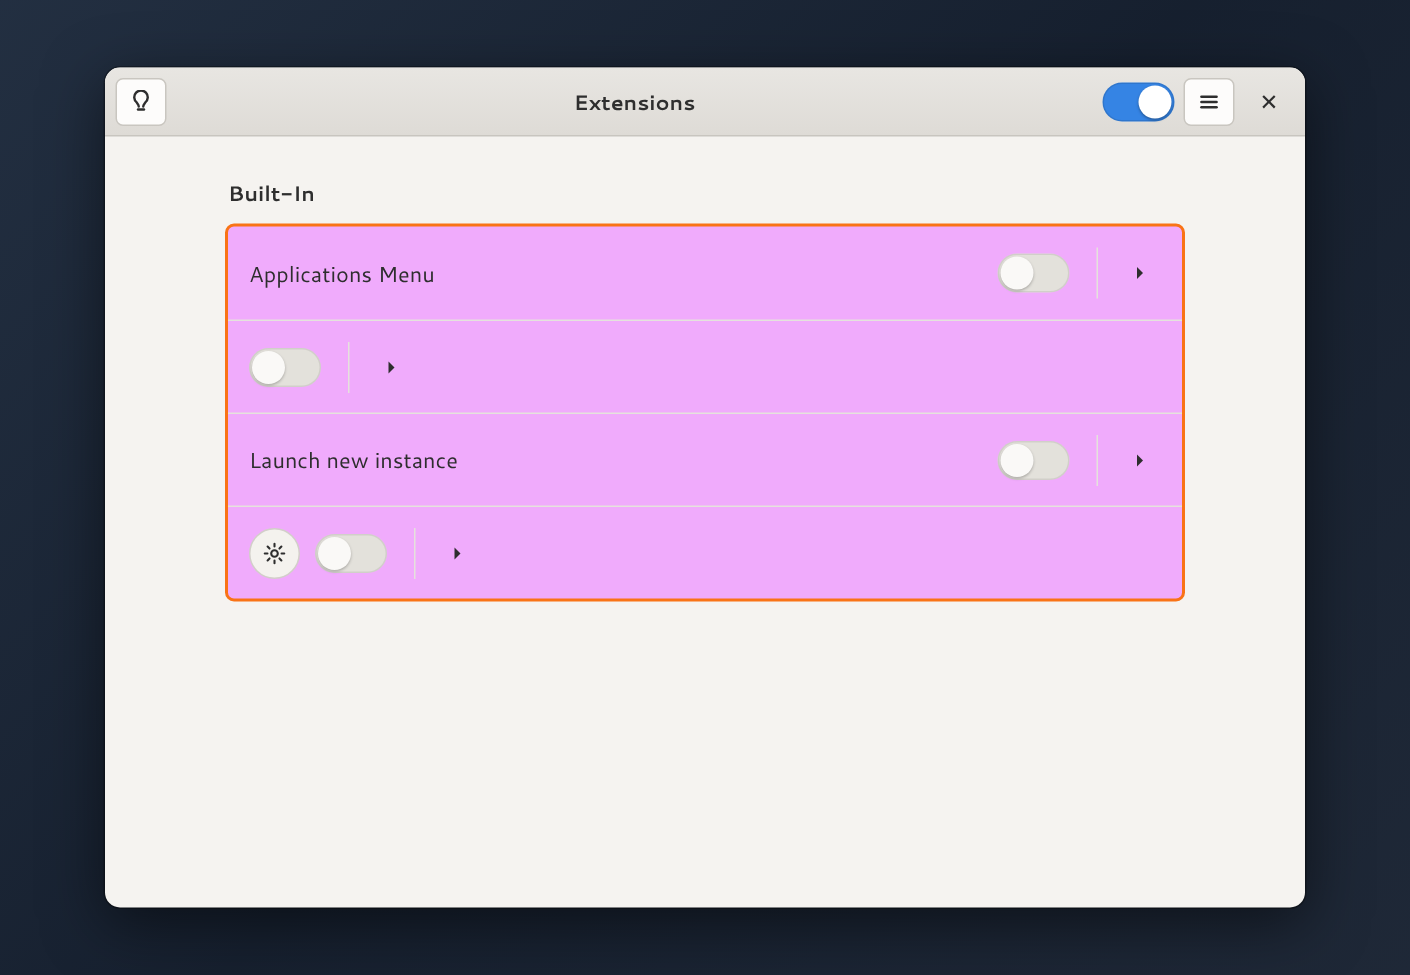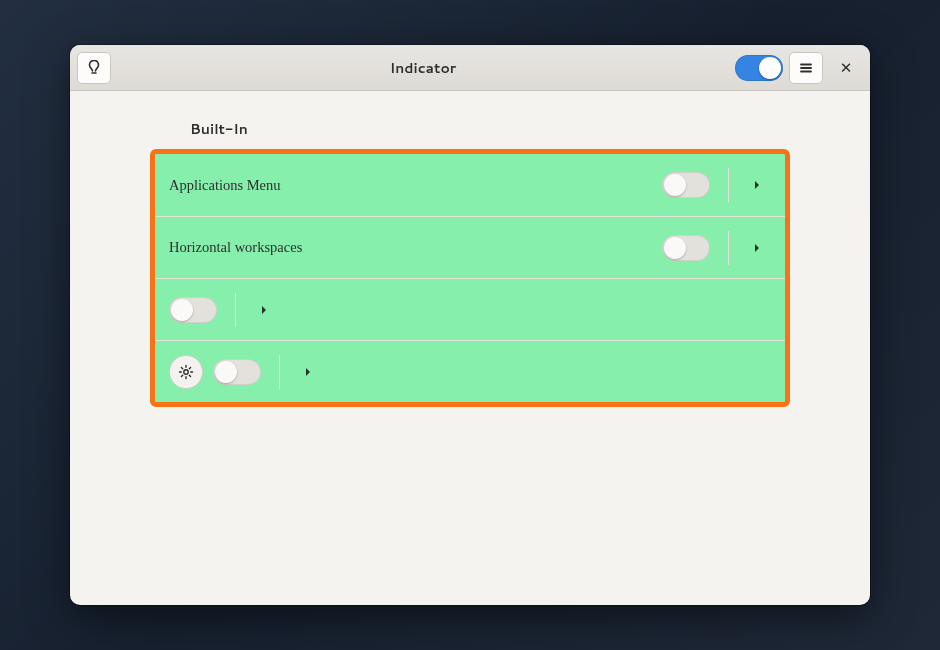--- a/index.html
+++ b/index.html
@@ -82,28 +82,26 @@
       flex: 1;
       overflow: auto;
       padding: 28px 80px;
     }
     .section-label {
       font-weight: 700;
       font-size: 14px;
       color: #2e2e2e;
       margin-bottom: 10px;
       padding-left: 2px;
-      margin-left: 38px;
     }
     .list {
-      background: #86efac;
-      border: 5px solid #f97316;
+      background: #f0abfc;
+      border: 2px solid #f97316;
       border-radius: 6px;
       overflow: hidden;
-      font-family: Liberation Serif, serif;
     }
     .row {
       display: flex;
       align-items: center;
       padding: 0 14px;
       height: 62px;
       gap: 10px;
     }
     .row + .row { border-top: 1px solid #e5e2dc; }
     .row-label {
@@ -153,21 +151,21 @@
 <body>
 
 <div class="window">
   <div class="titlebar">
     <div class="tb-btn">
       <svg width="16" height="16" viewBox="0 0 16 16" fill="none" stroke="currentColor" stroke-width="1.6" stroke-linecap="round" stroke-linejoin="round">
         <path d="M6 13h4"></path>
         <path d="M6.5 11c0-1.2-.8-1.8-1.4-2.7A4.5 4.5 0 1 1 10.9 8.3c-.6.9-1.4 1.5-1.4 2.7"></path>
       </svg>
     </div>
-    <div class="tb-title">Indicator</div>
+    <div class="tb-title">Extensions</div>
     <div class="tb-group">
       <div class="master-switch on">
         <div class="knob"></div>
       </div>
       <div class="tb-btn">
         <svg width="14" height="14" viewBox="0 0 14 14" fill="none" stroke="currentColor" stroke-width="1.8" stroke-linecap="round">
           <line x1="2" y1="3.5" x2="12" y2="3.5"></line>
           <line x1="2" y1="7" x2="12" y2="7"></line>
           <line x1="2" y1="10.5" x2="12" y2="10.5"></line>
         </svg>
@@ -187,32 +185,32 @@
             <div class="knob"></div>
           </div>
           <div class="row-divider"></div>
           <div class="row-expand">
             <svg width="10" height="12" viewBox="0 0 10 12">
               <path d="M3 2l4 4-4 4z" fill="currentColor"></path>
             </svg>
           </div>
         </div>
         <div class="row">
-          <div class="row-label">Horizontal workspaces</div>
-          <div class="row-switch">
-            <div class="knob"></div>
-          </div>
-          <div class="row-divider"></div>
-          <div class="row-expand">
-            <svg width="10" height="12" viewBox="0 0 10 12">
-              <path d="M3 2l4 4-4 4z" fill="currentColor"></path>
-            </svg>
-          </div>
-        </div>
-        <div class="row">
+          <div class="row-switch">
+            <div class="knob"></div>
+          </div>
+          <div class="row-divider"></div>
+          <div class="row-expand">
+            <svg width="10" height="12" viewBox="0 0 10 12">
+              <path d="M3 2l4 4-4 4z" fill="currentColor"></path>
+            </svg>
+          </div>
+        </div>
+        <div class="row">
+          <div class="row-label">Launch new instance</div>
           <div class="row-switch">
             <div class="knob"></div>
           </div>
           <div class="row-divider"></div>
           <div class="row-expand">
             <svg width="10" height="12" viewBox="0 0 10 12">
               <path d="M3 2l4 4-4 4z" fill="currentColor"></path>
             </svg>
           </div>
         </div>

